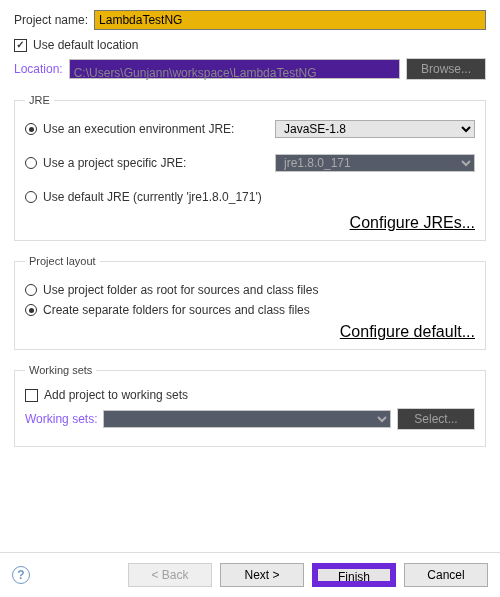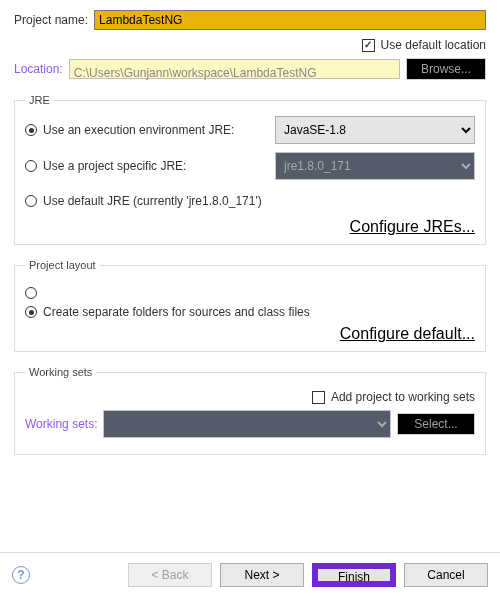--- a/index.html
+++ b/index.html
@@ -24,40 +24,40 @@
     padding: 2px 4px;
     font-size: 12px;
     border: 1px solid #767676;
     background: #eab308;
   }
   .disabled-input {
     flex: 1;
     height: 20px;
     padding: 6px 4px;
     border: 1px solid #c0c0c0;
-    background: #fef9c3;
+    background: #4c1d95;
     color: #888;
     font-size: 12px;
   }
   button.btn {
     height: 22px;
     padding: 0 14px;
     font-size: 12px;
     background: #e1e1e1;
     border: 1px solid #adadad;
     cursor: pointer;
     min-width: 78px;
   }
   button.btn.disabled {
-    background: #000000;
+    background: #404040;
     color: #a0a0a0;
     border: 1px solid #d0d0d0;
     cursor: default;
   }
-  .checkbox-row { display: flex; align-items: center; gap: 6px; margin: 8px 0 6px 0; justify-content: flex-end; }
+  .checkbox-row { display: flex; align-items: center; gap: 6px; margin: 8px 0 6px 0; }
   .checkbox-row.tight { margin: 2px 0; }
   .cb {
     width: 13px; height: 13px;
     border: 1px solid #333;
     display: inline-flex; align-items: center; justify-content: center;
     font-size: 10px; line-height: 1;
     background:#fff;
   }
   .cb.checked::after { content:"✓"; font-weight:bold; color:#333; }
 
@@ -85,21 +85,21 @@
     background:#333;
   }
   .radio-grid {
     display: grid;
     grid-template-columns: 1fr 200px;
     column-gap: 0;
     align-items: center;
   }
   select.sel {
     width: 100%;
-    height: 28px;
+    height: 18px;
     font-size: 12px;
     border: 1px solid #adadad;
     background: #e5e5e5;
     padding: 0 4px;
   }
   select.sel:disabled {
     background:#0f172a;
     color:#888;
   }
   .link {
@@ -198,20 +198,21 @@
     <div class="right-link">
       <span class="link">Configure JREs...</span>
     </div>
   </fieldset>
 
   <fieldset class="group">
     <legend>Project layout</legend>
 
     <div class="radio-row">
       <span class="radio"></span>
+      <span class="label">Use project folder as root for sources and class files</span>
     </div>
     <div class="radio-row">
       <span class="radio selected"></span>
       <span class="label">Create separate folders for sources and class files</span>
     </div>
 
     <div class="right-link">
       <span class="link">Configure default...</span>
     </div>
   </fieldset>

